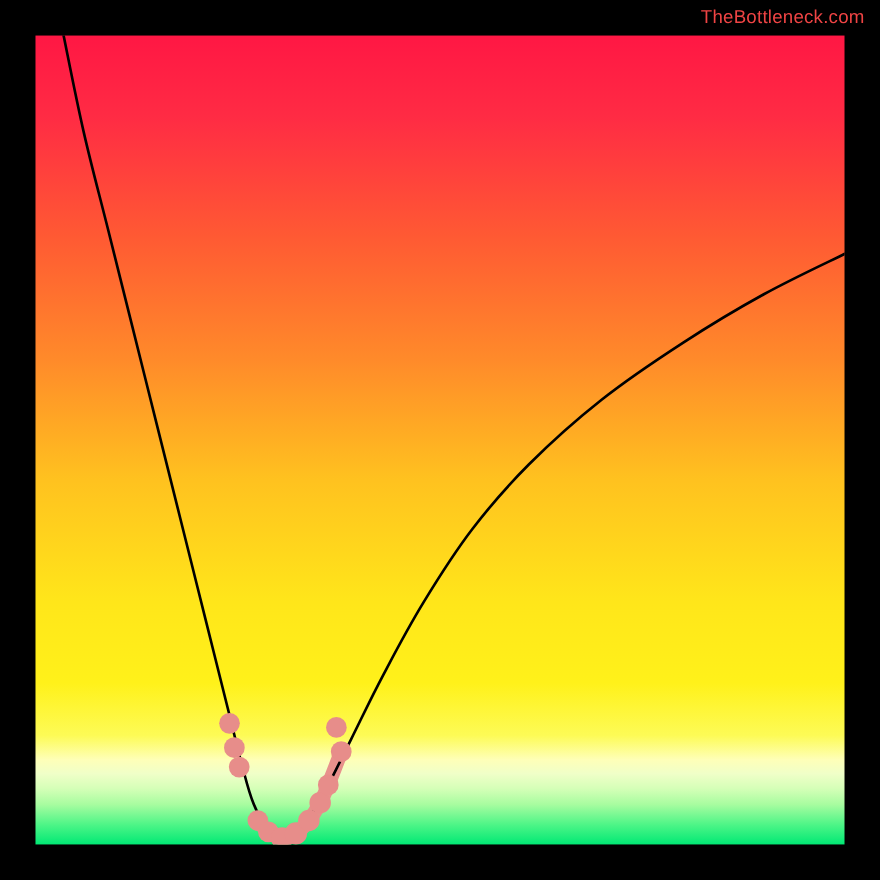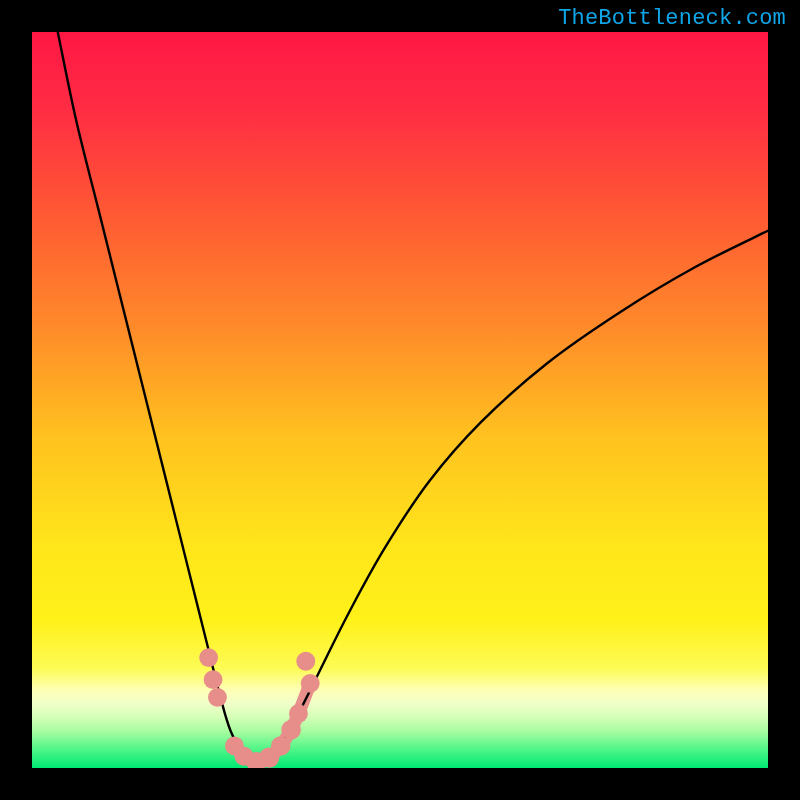--- a/index.html
+++ b/index.html
@@ -21,23 +21,23 @@
     left: 0; top: 0; width: 100%; height: 100%;
   }
   .curve {
     position: absolute;
     left: 0; top: 0; width: 100%; height: 100%;
     pointer-events: none;
   }
   .watermark {
     position: absolute;
     top: 6px; right: 14px;
-    font-family: Liberation Mono, monospace;
-    font-size: 22px;
-    color: #0ea5e9;
+    font-family: Liberation Sans, sans-serif;
+    font-size: 17px;
+    color: #ef4444;
     letter-spacing: 0.2px;
   }
 </style>
 </head>
 <body>
 
 <div class="frame">
   <div class="plot">
     <svg class="gradient" viewBox="0 0 736 736" preserveAspectRatio="none">
       <defs>

